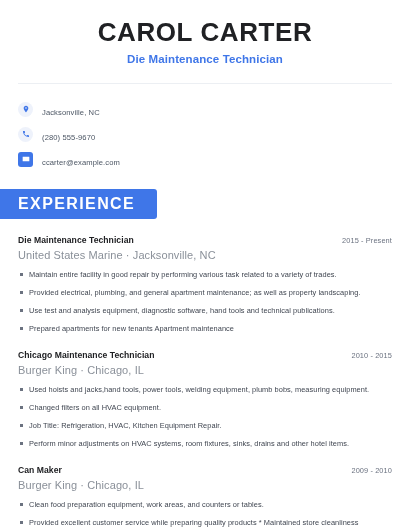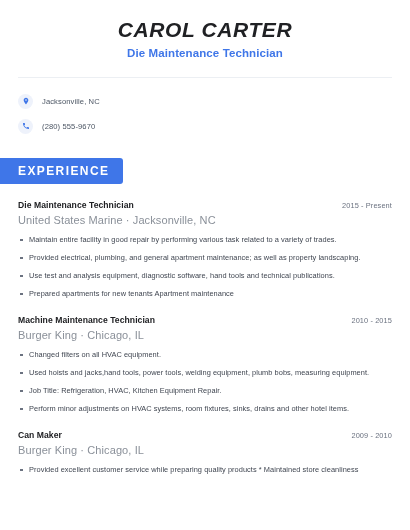--- a/index.html
+++ b/index.html
@@ -25,26 +25,25 @@
     overflow: hidden;
   }
 
   
   .header {
     padding-top: 18px;
     text-align: center;
   }
 
   .full-name {
-    font-size: 21px;
+    font-size: 26px;
     font-weight: bold;
     letter-spacing: 0.6px;
     color: #202124;
     line-height: 1.15;
-    font-style: italic;
   }
 
   .job-headline {
     margin-top: 5px;
     font-size: 11.5px;
     font-weight: bold;
     color: #3f76e8;
     letter-spacing: 0.1px;
   }
 
@@ -54,21 +53,21 @@
     margin: 18px 18px 0 18px;
   }
 
   
   .contact-list {
     padding: 13px 0 0 18px;
   }
 
   .contact-row {
     display: flex;
-    align-items: center;
+    align-items: flex-end;
     height: 20px;
     margin-bottom: 5px;
   }
 
   .contact-icon {
     width: 15px;
     height: 15px;
     border-radius: 50%;
     background: #eef2fb;
     display: flex;
@@ -89,24 +88,24 @@
     font-size: 7.6px;
     color: #4b5563;
     letter-spacing: 0.1px;
   }
 
   
   .section-badge {
     display: inline-block;
     background: #3f76e8;
     color: #ffffff;
-    font-size: 12px;
+    font-size: 16px;
     font-weight: bold;
     letter-spacing: 1.4px;
-    padding: 6px 14px 6px 18px;
+    padding: 6px 22px 6px 18px;
     border-radius: 0 3px 3px 0;
   }
 
   .experience-section { margin-top: 22px; }
 
   
   .job {
     padding: 0 18px;
     margin-top: 16px;
   }
@@ -188,20 +187,29 @@
 
     <div class="contact-row">
       <span class="contact-icon">
         <svg width="8" height="8" viewBox="0 0 24 24" fill="#3f76e8">
           <path d="M6.6 10.8c1.4 2.8 3.8 5.1 6.6 6.6l2.2-2.2c.3-.3.7-.4 1-.2 1.1.4 2.4.6 3.6.6.6 0 1 .4 1 1V20c0 .6-.4 1-1 1C10.6 21 3 13.4 3 4c0-.6.4-1 1-1h3.5c.6 0 1 .4 1 1 0 1.3.2 2.5.6 3.6.1.4 0 .8-.2 1l-2.3 2.2z"></path>
         </svg>
       </span>
       <span class="contact-text">(280) 555-9670</span>
     </div>
 
+    <div class="contact-row">
+      <span class="contact-icon mail">
+        <svg width="8" height="8" viewBox="0 0 24 24" fill="#ffffff">
+          <path d="M3 5h18c.6 0 1 .4 1 1v12c0 .6-.4 1-1 1H3c-.6 0-1-.4-1-1V6c0-.6.4-1 1-1zm9 8L4.3 7.2v.1L12 12.9l7.7-5.6v-.1L12 13z"></path>
+          <path d="M3.5 6.2h17L12 12.3 3.5 6.2z"></path>
+        </svg>
+      </span>
+      <span class="contact-text">ccarter@example.com</span>
+    </div>
 
   </div>
 
   <div class="experience-section">
     <div class="section-badge">EXPERIENCE</div>
 
     
     <div class="job">
       <div class="job-head">
         <span class="job-title">Die Maintenance Technician</span>
@@ -212,39 +220,40 @@
         <li>Maintain entire facility in good repair by performing various task related to a variety of trades.</li>
         <li>Provided electrical, plumbing, and general apartment maintenance; as well as property landscaping.</li>
         <li>Use test and analysis equipment, diagnostic software, hand tools and technical publications.</li>
         <li>Prepared apartments for new tenants Apartment maintenance</li>
       </ul>
     </div>
 
     
     <div class="job">
       <div class="job-head">
-        <span class="job-title">Machine Maintenance Technician</span>
+        <span class="job-title">Chicago Maintenance Technician</span>
         <span class="job-dates">2010 - 2015</span>
       </div>
       <div class="job-meta">Burger King  ·  Chicago, IL</div>
       <ul class="bullets">
+        <li>Used hoists and jacks,hand tools, power tools, welding equipment, plumb bobs, measuring equipment.</li>
         <li>Changed filters on all HVAC equipment.</li>
-        <li>Used hoists and jacks,hand tools, power tools, welding equipment, plumb bobs, measuring equipment.</li>
         <li>Job Title: Refrigeration, HVAC, Kitchen Equipment Repair.</li>
         <li>Perform minor adjustments on HVAC systems, room fixtures, sinks, drains and other hotel items.</li>
       </ul>
     </div>
 
     
     <div class="job">
       <div class="job-head">
         <span class="job-title">Can Maker</span>
         <span class="job-dates">2009 - 2010</span>
       </div>
       <div class="job-meta">Burger King  ·  Chicago, IL</div>
       <ul class="bullets">
+        <li>Clean food preparation equipment, work areas, and counters or tables.</li>
         <li>Provided excellent customer service while preparing quality products * Maintained store cleanliness</li>
 
       </ul>
     </div>
   </div>
 
 </div>
 
 </body></html>

